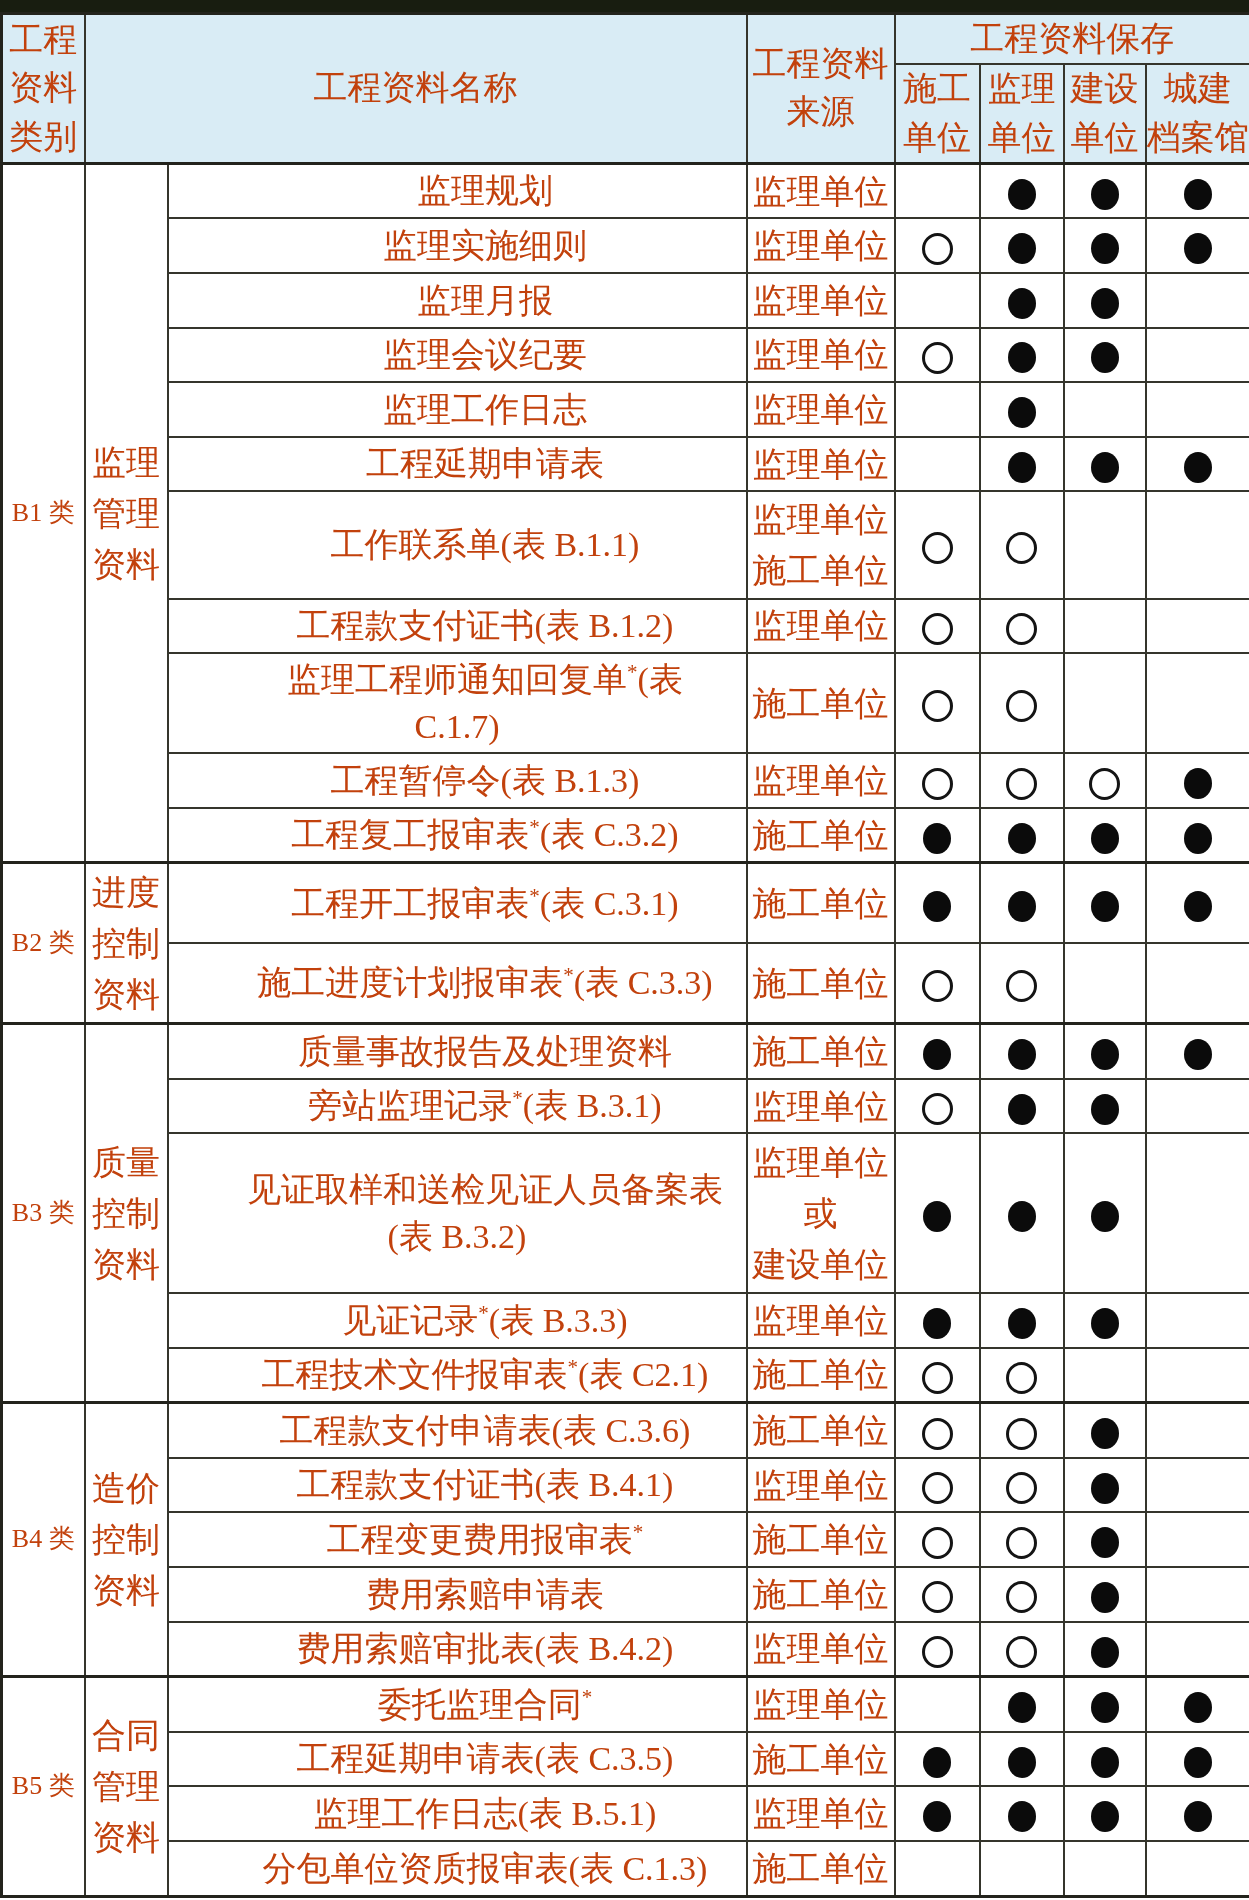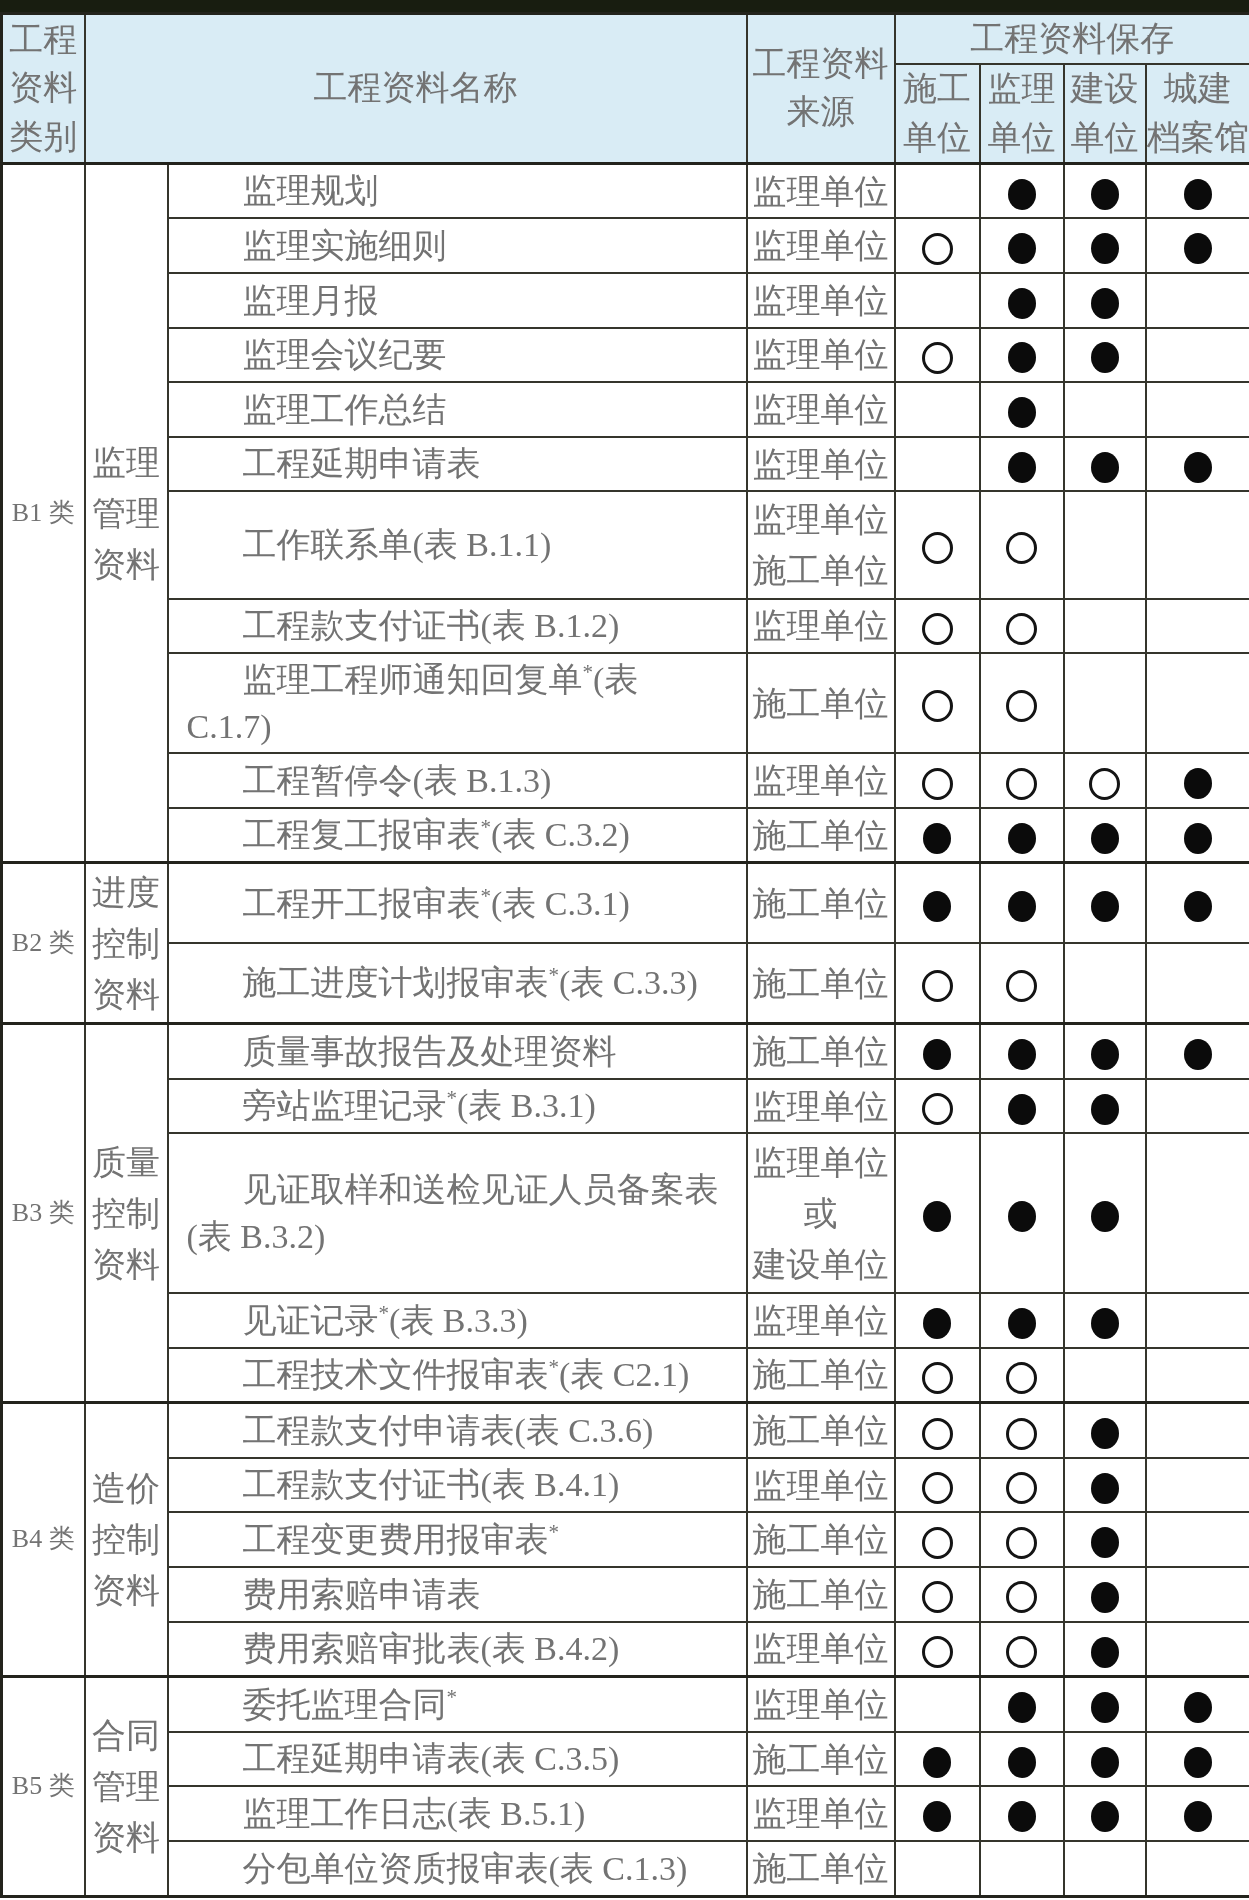--- a/index.html
+++ b/index.html
@@ -1,20 +1,20 @@
 <!DOCTYPE html>
 <html><head>
 <meta charset="utf-8">
 <style>
   html,body{margin:0;padding:0;background:#ffffff;}
   .sheet{
     width:1249px;height:1900px;
     box-sizing:border-box;
     font-family:"Liberation Serif","DejaVu Serif",serif;
-    color:#737373;
+    color:#c2410c;
     overflow:hidden;
   }
   .topbar{height:12px;background:#181d10;}
   table.doc{
     width:1249px;height:1886px;
     border-collapse:collapse;table-layout:fixed;
     border:3px solid #23231c;
   }
   th,td{
     border:2px solid #35352c;
@@ -30,21 +30,21 @@
   }
   thead tr.hrow1{height:46px;}
   thead tr.hrow2{height:94px;}
   thead{border-bottom:3px solid #23231c;}
   .pre{white-space:pre-line;}
   tbody tr{height:52px;}
   tr.group-start td{border-top:3px solid #23231c;}
   td.cat-id{font-size:26px;}
   td.cat-label{line-height:1.5;}
   td.name-cell{
-    text-align:left;
+    text-align:center;
     padding:0 18px;
     text-indent:56px;
     line-height:1.4;
   }
   td.name-cell sup{
     font-size:21px;
     line-height:0;
     vertical-align:super;
     text-indent:0;
   }
@@ -128,21 +128,21 @@
         </tr>
         <tr>
           <td class="name-cell">监理会议纪要</td>
           <td class="source-cell pre">监理单位</td>
           <td class="mark-cell"><span class="dot open"></span></td>
           <td class="mark-cell"><span class="dot filled"></span></td>
           <td class="mark-cell"><span class="dot filled"></span></td>
           <td class="mark-cell"></td>
         </tr>
         <tr>
-          <td class="name-cell">监理工作总结</td>
+          <td class="name-cell">监理工作日志</td>
           <td class="source-cell pre">监理单位</td>
           <td class="mark-cell"></td>
           <td class="mark-cell"><span class="dot filled"></span></td>
           <td class="mark-cell"></td>
           <td class="mark-cell"></td>
         </tr>
         <tr>
           <td class="name-cell">工程延期申请表</td>
           <td class="source-cell pre">监理单位</td>
           <td class="mark-cell"></td>

